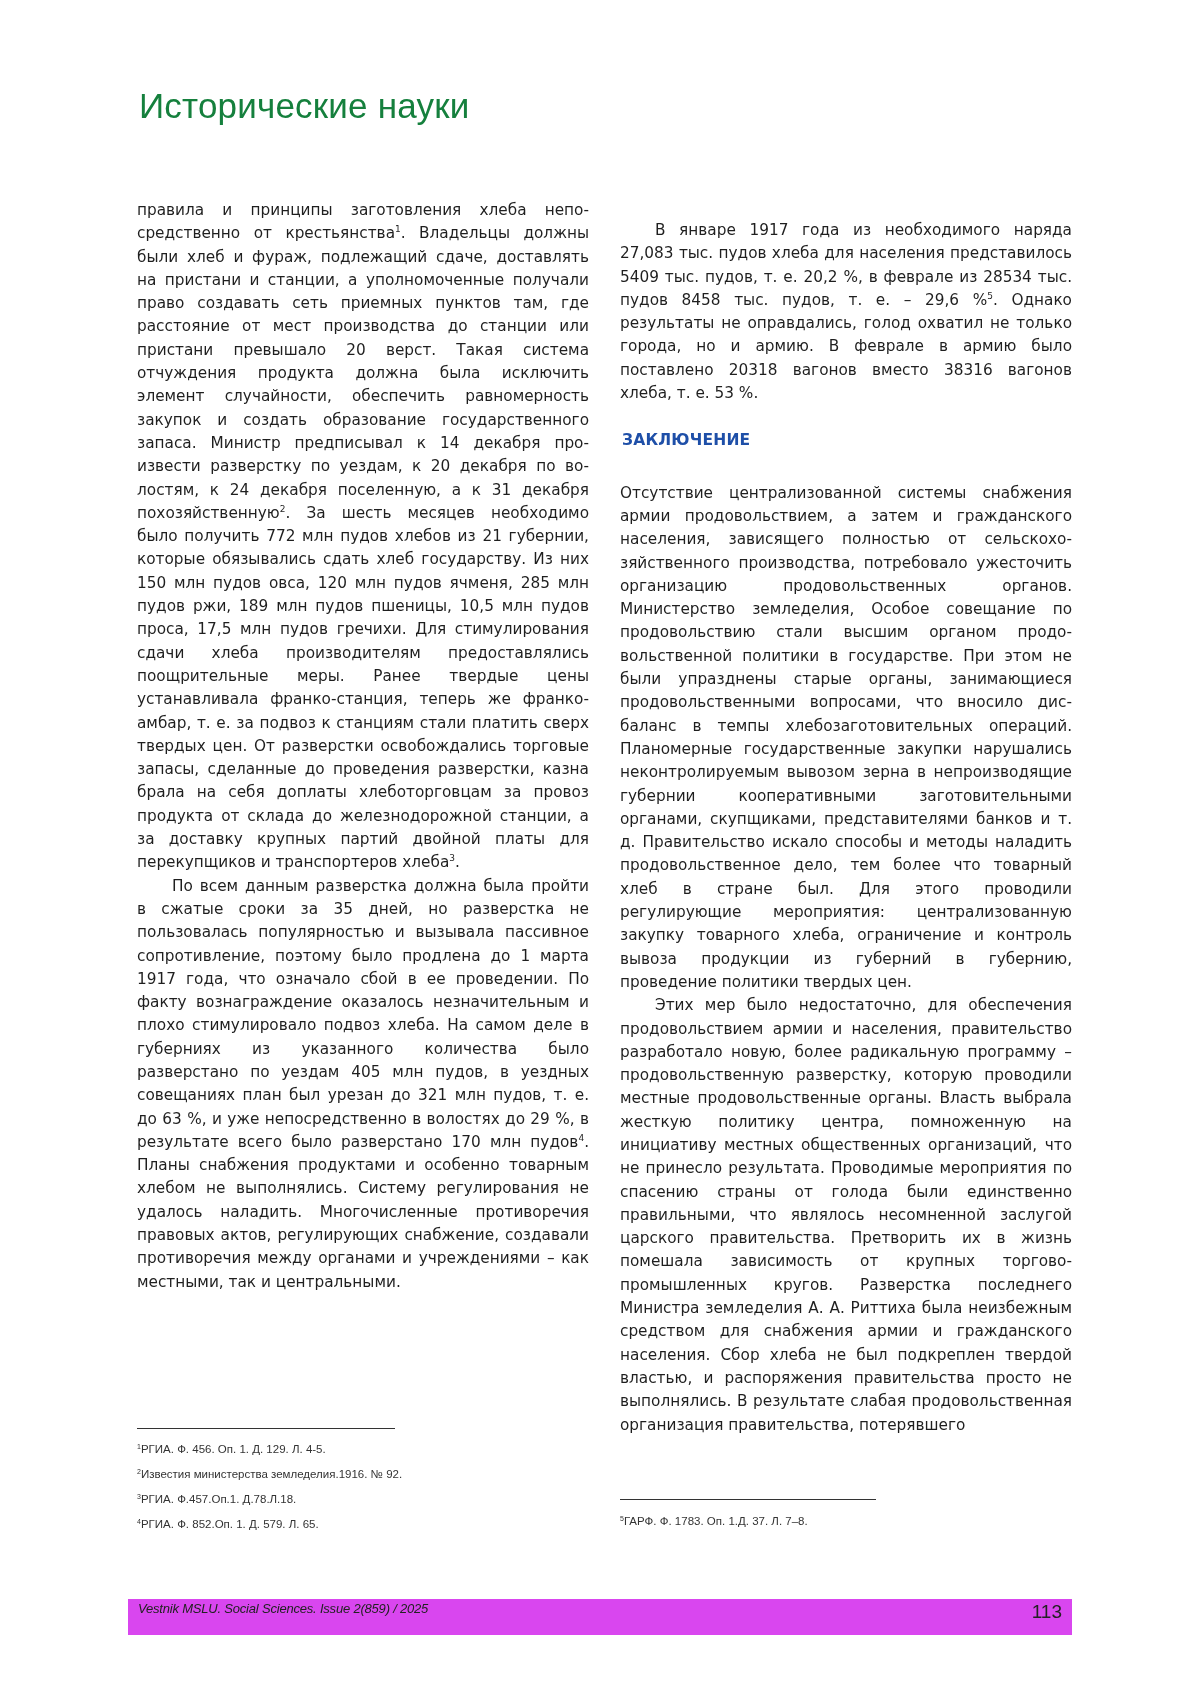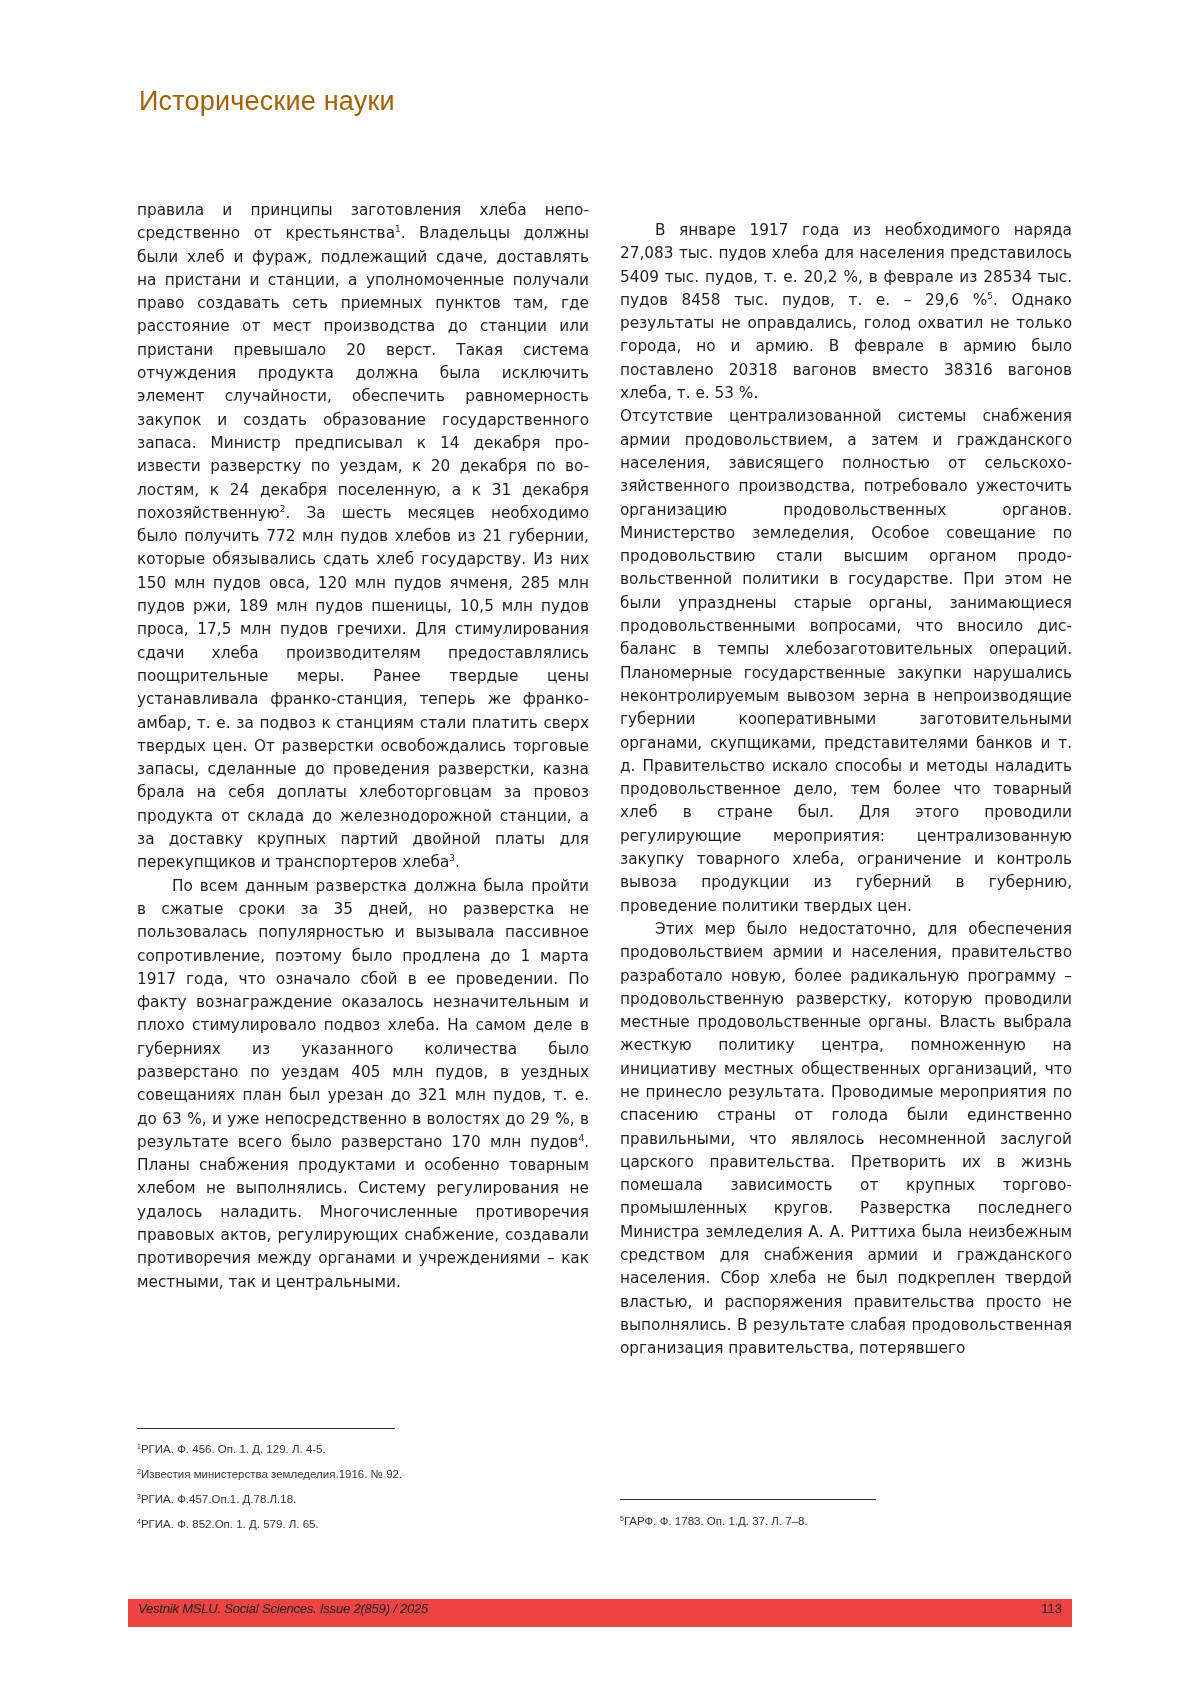--- a/index.html
+++ b/index.html
@@ -1,42 +1,42 @@
 <!DOCTYPE html>
 <html><head>
 <meta charset="utf-8">
 <style>
   html, body { margin: 0; padding: 0; background: #ffffff; }
   body { width: 1200px; height: 1697px; position: relative; overflow: hidden;
          font-family: "DejaVu Sans", sans-serif; color: #1f1f1f; }
   .header-title { position: absolute; left: 139px; top: 86px; font-family: "Liberation Sans", sans-serif;
-                  font-size: 27px; color: #a16207; letter-spacing: 0.2px; }
+                  font-size: 35px; color: #15803d; letter-spacing: 0.2px; }
   .col { position: absolute; top: 199px; width: 452px; font-size: 15.3px; line-height: 23.3px;
          text-align: justify; hyphens: manual; }
   .col-left { left: 137px; }
   .col-right { left: 620px; margin-top: 20px; }
   .col p { margin: 0; }
   .indent { text-indent: 35px; }
   sup { font-size: 9px; line-height: 0; vertical-align: 6px; }
   .section-heading { font-family: "DejaVu Sans", sans-serif; font-weight: bold; color: #1e4fa8;
                      font-size: 15.5px; margin: 24px 0 29px 2px !important; letter-spacing: 0.2px; }
   .fn-rule { position: absolute; height: 1px; background: #333; }
   .fn-rule-left { left: 137px; top: 1428px; width: 258px; }
   .fn-rule-right { left: 620px; top: 1499px; width: 256px; }
   .footnotes { position: absolute; font-family: "Liberation Sans", sans-serif; font-size: 11.5px;
                line-height: 25px; color: #333; }
   .footnotes-left { left: 137px; top: 1437px; }
   .footnotes-right { left: 620px; top: 1509px; }
   .footnotes sup { font-size: 7px; vertical-align: 4px; }
-  .footer-band { position: absolute; left: 128px; top: 1599px; width: 944px; height: 28px;
-                 background: #ef4444; }
+  .footer-band { position: absolute; left: 128px; top: 1599px; width: 944px; height: 36px;
+                 background: #d946ef; }
   .footer-journal { position: absolute; left: 10px; top: 2px; font-family: "Liberation Sans", sans-serif;
                     font-style: italic; font-size: 13px; color: #222; letter-spacing: -0.2px; }
   .footer-page { position: absolute; right: 10px; top: 2px; font-family: "Liberation Sans", sans-serif;
-                 font-size: 13px; color: #222; }
+                 font-size: 19px; color: #222; }
 </style>
 </head>
 <body>
 
 <div class="header-title">Исторические науки</div>
 
 <div class="col col-left">
   <p><span>правила и принципы заготовления хлеба непо­средственно от крестьянства</span><sup>1</sup><span>. Владельцы должны были хлеб и фураж, подлежащий сдаче, доставлять на пристани и станции, а уполномоченные полу­чали право создавать сеть приемных пунктов там, где расстояние от мест производства до станции или пристани превышало 20 верст. Такая систе­ма отчуждения продукта должна была исключить элемент случайности, обеспечить равномерность закупок и создать образование государственного запаса. Министр предписывал к 14 декабря про­извести разверстку по уездам, к 20 декабря по во­лостям, к 24 декабря поселенную, а к 31 декабря похозяйственную</span><sup>2</sup><span>. За шесть месяцев необходимо было получить 772 млн пудов хлебов из 21 губер­нии, которые обязывались сдать хлеб государству. Из них 150 млн пудов овса, 120 млн пудов ячме­ня, 285 млн пудов ржи, 189 млн пудов пшеницы, 10,5 млн пудов проса, 17,5 млн пудов гречихи. Для стимулирования сдачи хлеба производителям пре­доставлялись поощрительные меры. Ранее твер­дые цены устанавливала франко-станция, теперь же франко-амбар, т. е. за подвоз к станциям стали платить сверх твердых цен. От разверстки осво­бождались торговые запасы, сделанные до про­ведения разверстки, казна брала на себя доплаты хлеботорговцам за провоз продукта от склада до железнодорожной станции, а за доставку крупных партий двойной платы для перекупщиков и транс­портеров хлеба</span><sup>3</sup><span>.</span></p>
   <p class="indent"><span>По всем данным разверстка должна была прой­ти в сжатые сроки за 35 дней, но разверстка не пользовалась популярностью и вызывала пассивное сопротивление, поэтому было продлена до 1 марта 1917 года, что означало сбой в ее проведении. По факту вознаграждение оказалось незначительным и плохо стимулировало подвоз хлеба. На самом деле в губерниях из указанного количества было разверстано по уездам 405 млн пудов, в уездных совещаниях план был урезан до 321 млн пудов, т. е. до 63 %, и уже непосредственно в волостях до 29 %, в результате всего было разверстано 170 млн пудов</span><sup>4</sup><span>. Планы снабжения продуктами и особенно товарным хлебом не выполнялись. Систему регу­лирования не удалось наладить. Многочисленные противоречия правовых актов, регулирующих снабжение, создавали противоречия между орга­нами и учреждениями – как местными, так и цент­ральными.</span></p>
 </div>
@@ -44,20 +44,21 @@
 <div class="fn-rule fn-rule-left"></div>
 <div class="footnotes footnotes-left">
   <div><sup>1</sup><span>РГИА. Ф. 456. Оп. 1. Д. 129. Л. 4-5.</span></div>
   <div><sup>2</sup><span>Известия министерства земледелия.1916. № 92.</span></div>
   <div><sup>3</sup><span>РГИА. Ф.457.Оп.1. Д.78.Л.18.</span></div>
   <div><sup>4</sup><span>РГИА. Ф. 852.Оп. 1. Д. 579. Л. 65.</span></div>
 </div>
 
 <div class="col col-right">
   <p class="indent"><span>В январе 1917 года из необходимого наряда 27,083 тыс. пудов хлеба для населения предста­вилось 5409 тыс. пудов, т. е. 20,2 %, в феврале из 28534 тыс. пудов 8458 тыс. пудов, т. е. – 29,6 %</span><sup>5</sup><span>. Однако результаты не оправдались, голод охватил не только города, но и армию. В феврале в армию было поставлено 20318 вагонов вместо 38316 вагонов хлеба, т. е. 53 %.</span></p>
+  <p class="section-heading">ЗАКЛЮЧЕНИЕ</p>
   <p>Отсутствие централизованной системы снабжения армии продовольствием, а затем и гражданского населения, зависящего полностью от сельскохо­зяйственного производства, потребовало ужесто­чить организацию продовольственных органов. Министерство земледелия, Особое совещание по продовольствию стали высшим органом продо­вольственной политики в государстве. При этом не были упразднены старые органы, занимающиеся продовольственными вопросами, что вносило дис­баланс в темпы хлебозаготовительных операций. Планомерные государственные закупки наруша­лись неконтролируемым вывозом зерна в непро­изводящие губернии кооперативными заготови­тельными органами, скупщиками, представителями банков и т. д. Правительство искало способы и ме­тоды наладить продовольственное дело, тем более что товарный хлеб в стране был. Для этого прово­дили регулирующие мероприятия: централизован­ную закупку товарного хлеба, ограничение и кон­троль вывоза продукции из губерний в губернию, проведение политики твердых цен.</p>
   <p class="indent">Этих мер было недостаточно, для обеспече­ния продовольствием армии и населения, прави­тельство разработало новую, более радикальную программу – продовольственную разверстку, ко­торую проводили местные продовольственные органы. Власть выбрала жесткую политику центра, помноженную на инициативу местных обществен­ных организаций, что не принесло результата. Проводимые мероприятия по спасению страны от голода были единственно правильными, что являлось несомненной заслугой царского пра­вительства. Претворить их в жизнь помешала за­висимость от крупных торгово-промышленных кругов. Разверстка последнего Министра земле­делия А. А. Риттиха была неизбежным средством для снабжения армии и гражданского населения. Сбор хлеба не был подкреплен твердой властью, и распоряжения правительства просто не вы­полнялись. В результате слабая продовольствен­ная организация правительства, потерявшего</p>
 </div>
 
 <div class="fn-rule fn-rule-right"></div>
 <div class="footnotes footnotes-right">
   <div><sup>5</sup><span>ГАРФ. Ф. 1783. Оп. 1.Д. 37. Л. 7–8.</span></div>
 </div>
 
 <div class="footer-band">

